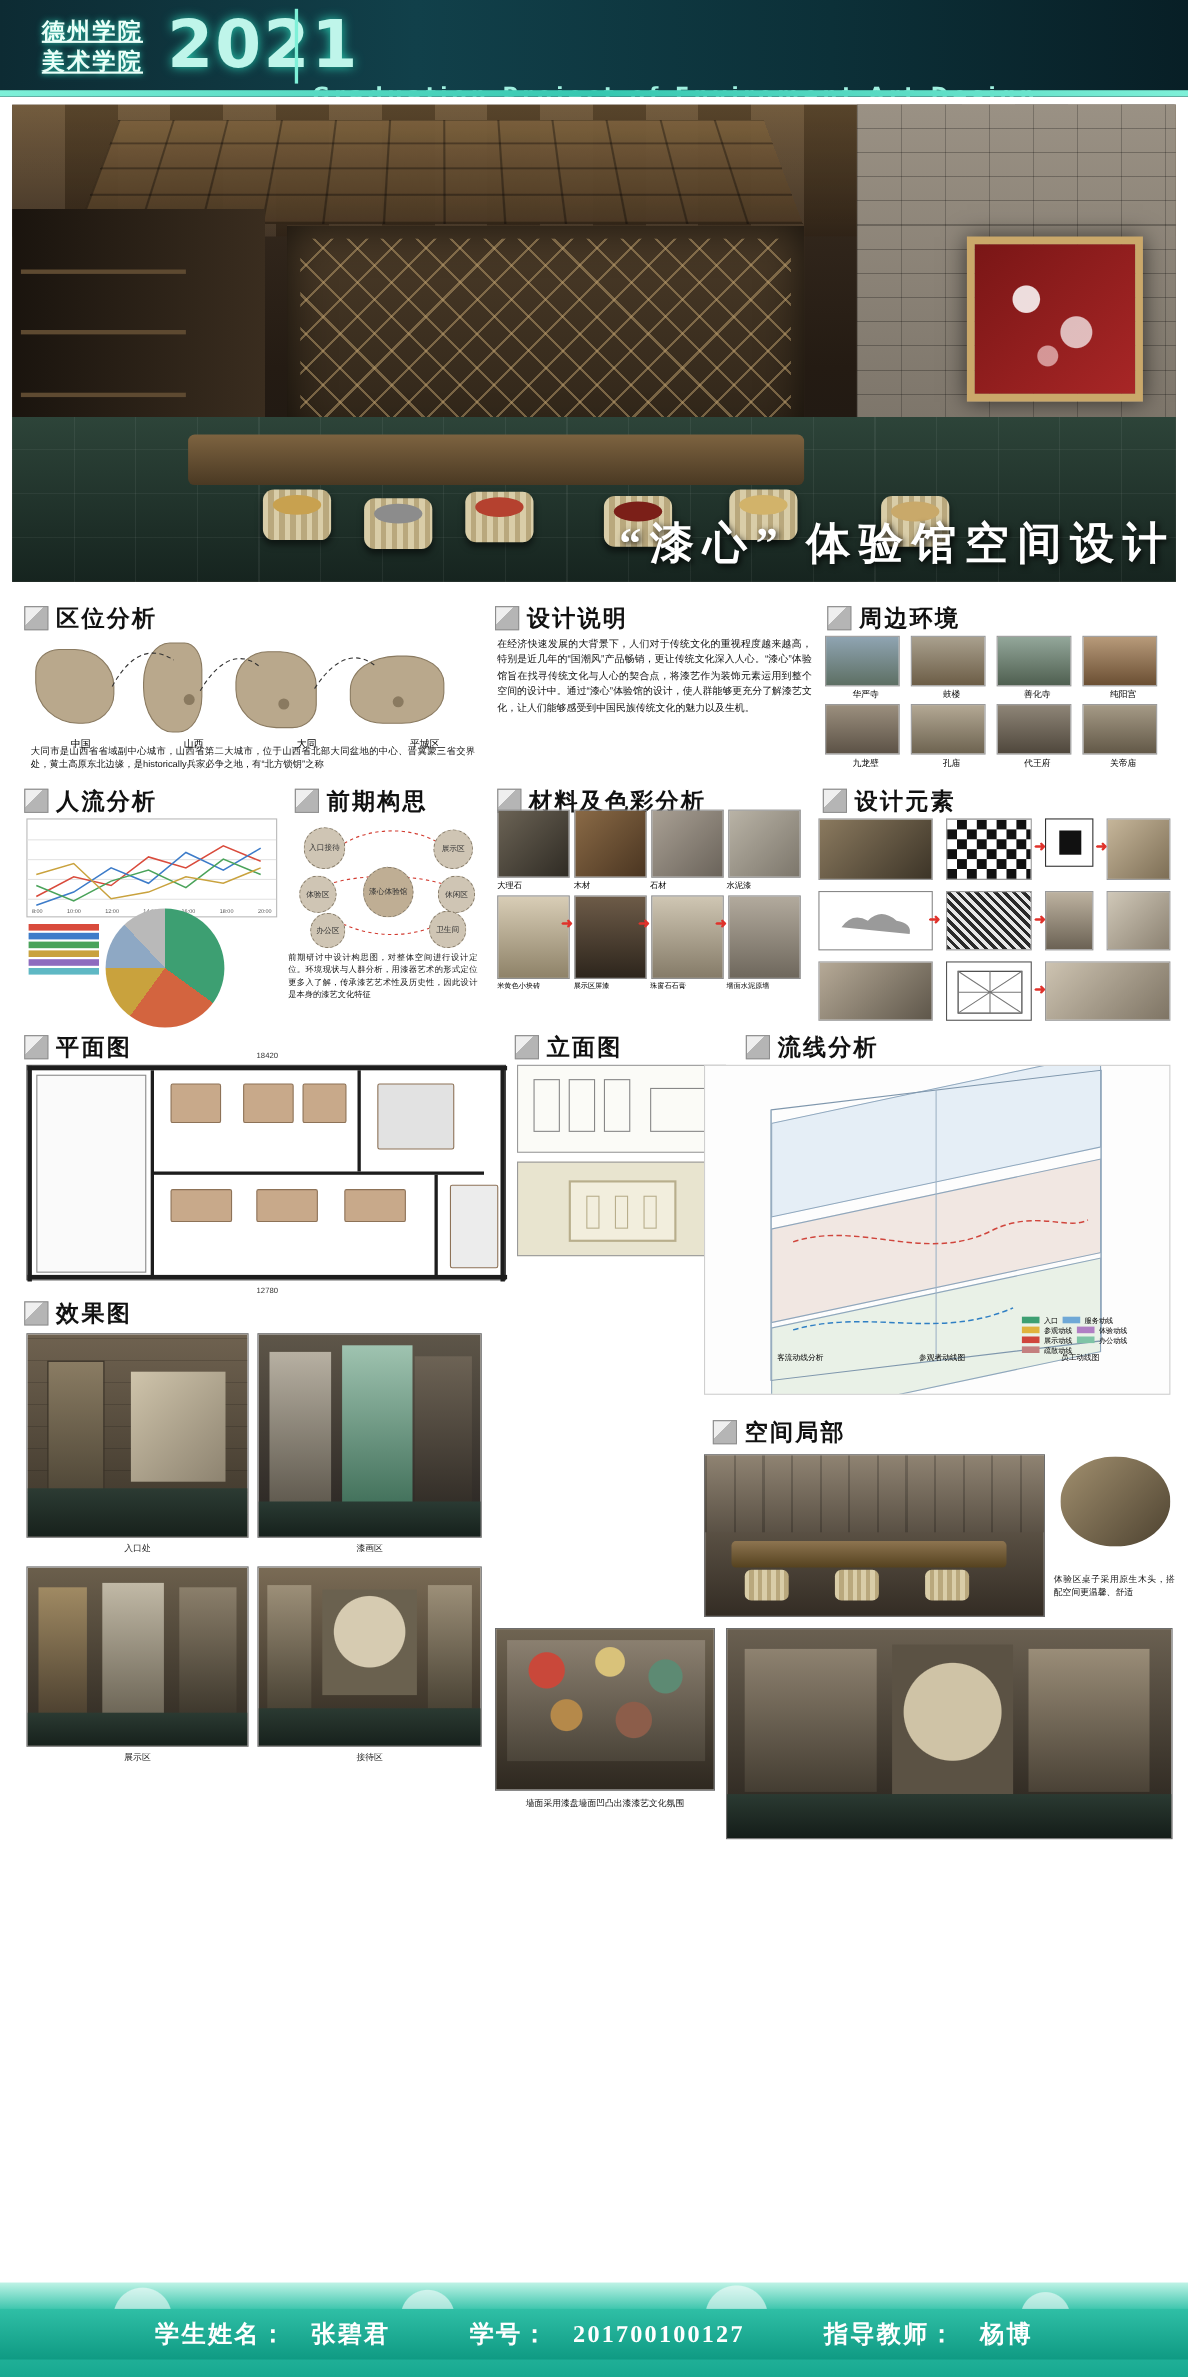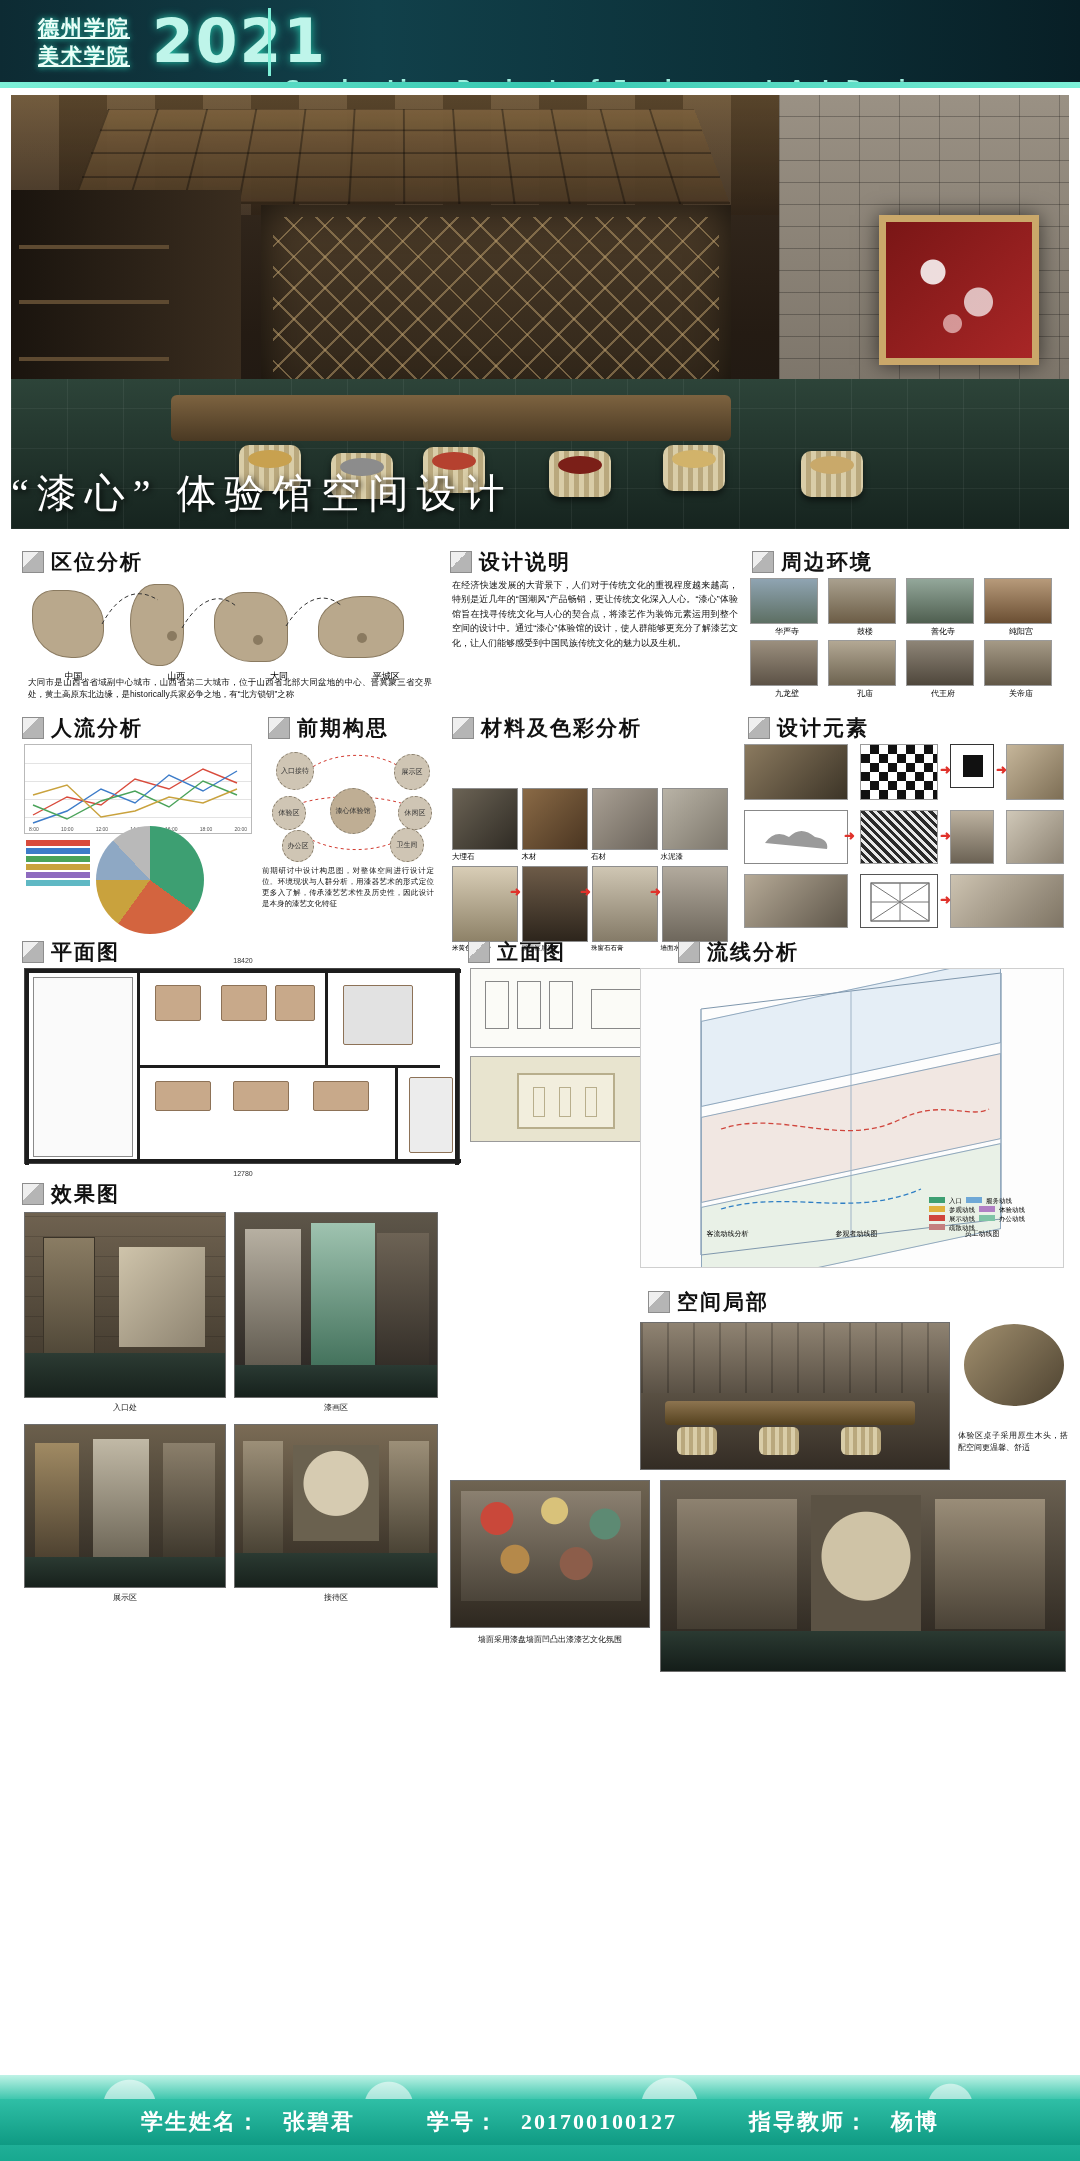--- a/index.html
+++ b/index.html
@@ -122,22 +122,22 @@
     background:linear-gradient(180deg,#7d6340,#4a3923);
     border-radius:6px;
   }
   .stool{
     position:absolute; width:62px; height:46px; border-radius:10px;
     background:repeating-linear-gradient(90deg,#d9cda8 0 5px,#b9a87d 5px 10px);
     box-shadow:0 4px 6px rgba(0,0,0,.5);
   }
   .stool i{ position:absolute; left:9px; top:5px; width:44px; height:18px; border-radius:50%; display:block;}
   .hero-caption{
-    position:absolute; left:0; right:0; bottom:8px; text-align:left;
-    font-size:40px; font-weight:normal; color:#ffffff; letter-spacing:8px;
+    position:absolute; left:0; right:0; bottom:8px; text-align:right;
+    font-size:40px; font-weight:bold; color:#ffffff; letter-spacing:8px;
     text-shadow:2px 2px 6px rgba(0,0,0,.9);
     font-family:"Liberation Serif", serif;
   }
 
   
   .sec{ position:absolute; display:flex; align-items:center; gap:7px; }
   .sec .mark{
     width:22px; height:22px; background:#c9c9c9;
     border:1px solid #8d8d8d;
     background-image:linear-gradient(135deg,#efefef 0 40%, #b5b5b5 40% 100%);
@@ -373,21 +373,21 @@
   <div class="bub" style="left:130px; top:52px; width:34px; height:34px;">休闲区</div>
   <div class="bub" style="left:14px; top:86px; width:32px; height:32px;">办公区</div>
   <div class="bub" style="left:122px; top:84px; width:34px; height:34px;">卫生间</div>
 </div>
 <div class="ptxt" style="left:262px; top:866px; width:172px; font-size:7.5px;">前期研讨中设计构思图，对整体空间进行设计定位。环境现状与人群分析，用漆器艺术的形式定位更多入了解，传承漆艺艺术性及历史性，因此设计是本身的漆艺文化特征</div>
 
 <div class="sec" style="left:452px; top:714px">
   <span class="mark"></span>
   <span class="txt">材料及色彩分析</span>
 </div>
-<div class="panel" style="left:452px; top:788px; width:278px; height:186px;">
+<div class="panel" style="left:452px; top:736px; width:278px; height:186px;">
   <div class="swatch" style="left:0;  top:0; width:66px; height:62px; background:linear-gradient(135deg,#6b6355,#2f2b24);"></div>
   <div class="swatch" style="left:70px;top:0; width:66px; height:62px; background:linear-gradient(135deg,#8a6a46,#4a3521);"></div>
   <div class="swatch" style="left:140px;top:0; width:66px; height:62px; background:linear-gradient(135deg,#a9a094,#6a635a);"></div>
   <div class="swatch" style="left:210px;top:0; width:66px; height:62px; background:linear-gradient(135deg,#b9b3a6,#7c766b);"></div>
   <div style="position:absolute; left:0; top:64px; width:278px; display:flex; font-size:7.5px;">
     <span style="width:70px">大理石</span>
     <span style="width:70px">木材</span>
     <span style="width:70px">石材</span>
     <span style="width:70px">水泥漆</span>
   </div>

